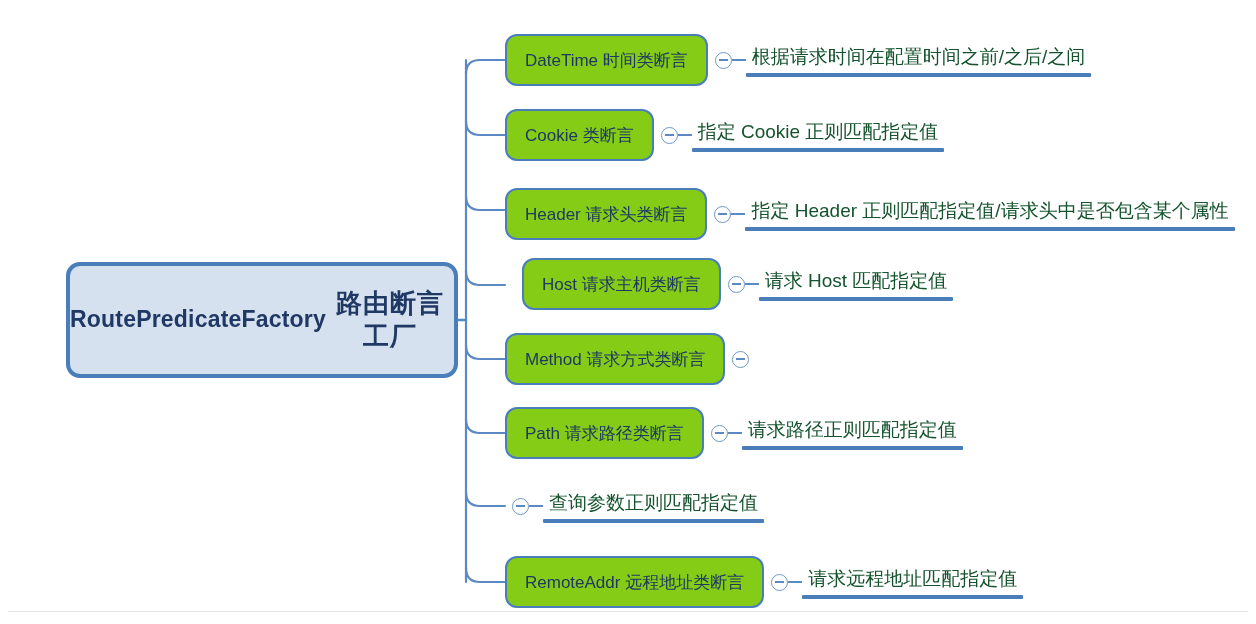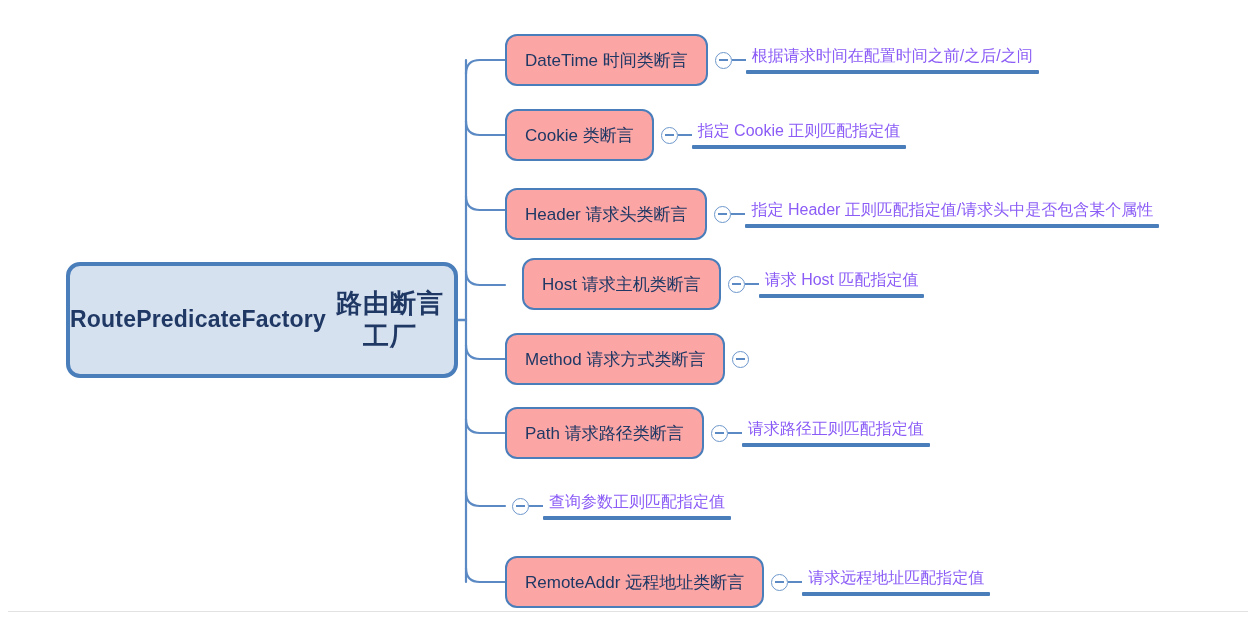--- a/index.html
+++ b/index.html
@@ -54,21 +54,21 @@
   .branch-row {
     position: absolute;
     left: 505px;
     height: 52px;
     display: flex;
     align-items: center;
   }
   .branch-box {
     box-sizing: border-box;
     height: 52px;
-    background: #fca5a5;
+    background: #84cc16;
     border: 2px solid #4a7ebb;
     border-radius: 12px;
     display: flex;
     align-items: center;
     justify-content: center;
     padding: 0 18px;
     color: #1f3864;
     font-size: 17px;
     white-space: nowrap;
   }
@@ -106,22 +106,22 @@
     height: 1.6px;
     background: #5b89c4;
   }
   .leaf .leaf-body {
     position: relative;
     display: flex;
     flex-direction: column;
     justify-content: flex-end;
   }
   .leaf .leaf-text {
-    font-size: 16px;
-    color: #8b5cf6;
+    font-size: 19px;
+    color: #14532d;
     white-space: nowrap;
     padding: 0 6px 3px 6px;
     text-align: center;
   }
   .leaf .leaf-underline {
     height: 4px;
     background: #4a7ebb;
     border-radius: 1px;
   }
   

